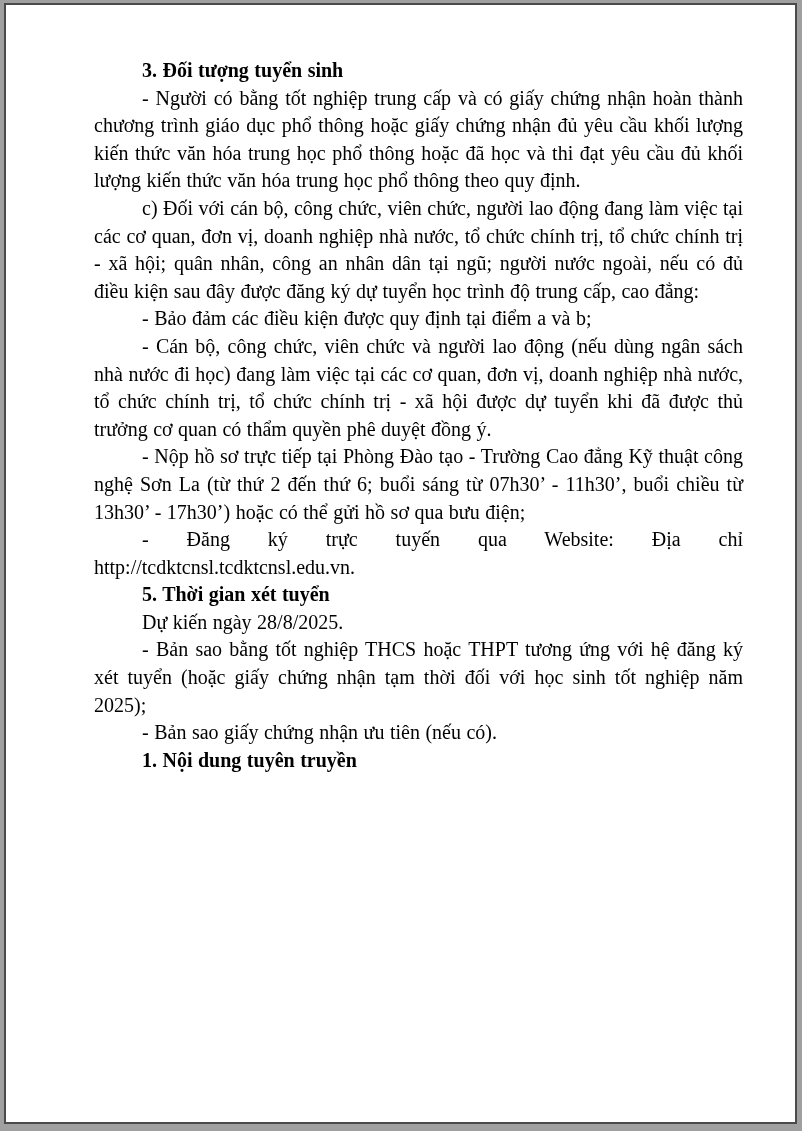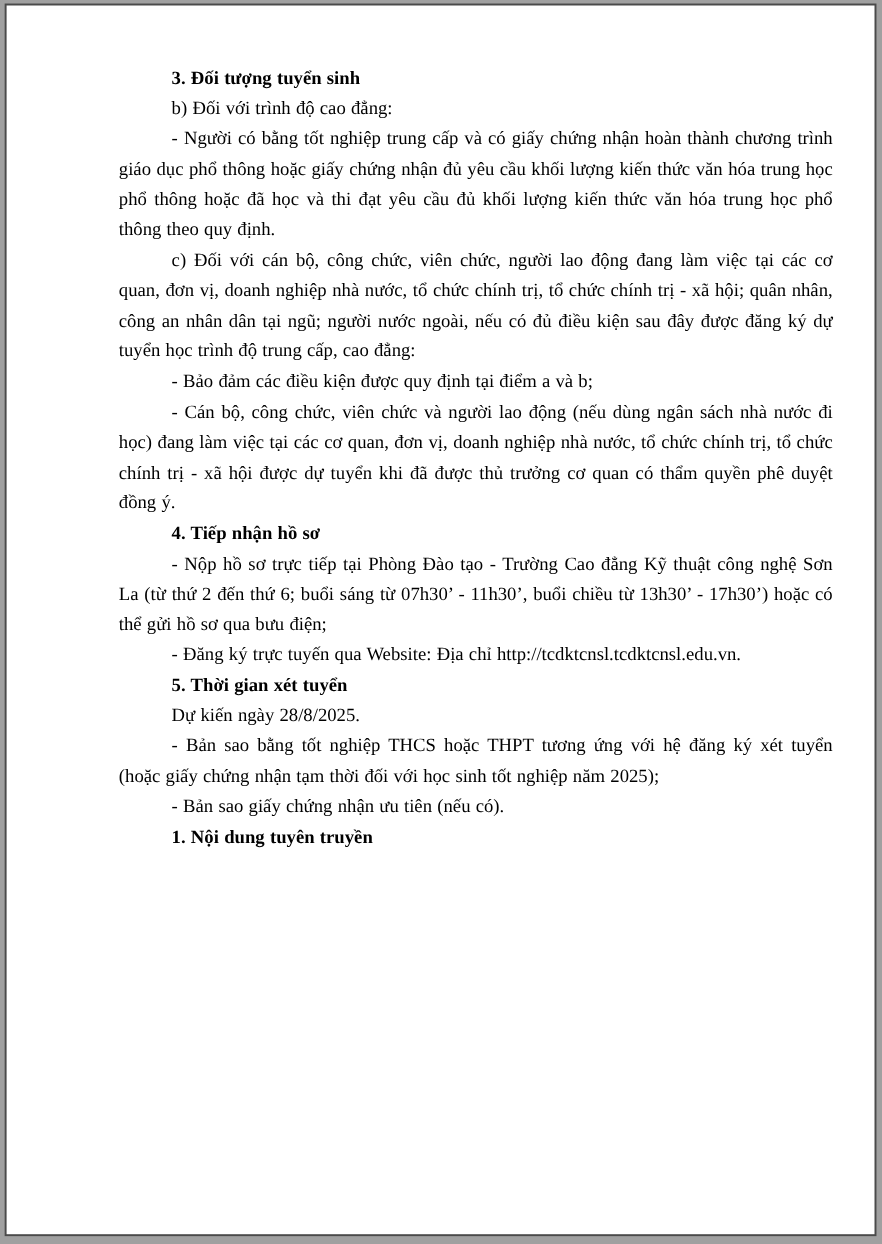--- a/index.html
+++ b/index.html
@@ -19,23 +19,23 @@
     width: 793px;
     height: 1121px;
     box-sizing: border-box;
     border: 2px solid #4a4a4a;
     background: #ffffff;
   }
 
   .doc {
     position: absolute;
     top: 52px;
-    left: 102px;
+    left: 88px;
     width: 649px;
-    font-size: 17px;
+    font-size: 20px;
     line-height: 27.6px;
     color: #000000;
     word-spacing: 0.5px;
   }
 
   .doc p {
     margin: 0;
     padding: 0;
     text-align: justify;
     text-indent: 48px;
@@ -48,26 +48,24 @@
 
   .doc span.italic {
   }
 </style>
 </head>
 <body style="background: rgb(160, 160, 160);">
 
 <div class="page" style="background: rgb(255, 255, 255); border-color: rgb(74, 74, 74);">
   <div class="doc" style="color: rgb(0, 0, 0);">
       <p class="heading"><span>3. Đối tượng tuyển sinh</span></p>
-      <p class="body"><span>b) Đối với trình độ cao đẳng:</span></p>
       <p class="body"><span>- Người có bằng tốt nghiệp trung cấp và có giấy chứng nhận hoàn thành chương trình giáo dục phổ thông hoặc giấy chứng nhận đủ yêu cầu khối lượng kiến thức văn hóa trung học phổ thông hoặc đã học và thi đạt yêu cầu đủ khối lượng kiến thức văn hóa trung học phổ thông theo quy định.</span></p>
       <p class="body"><span>c) Đối với cán bộ, công chức, viên chức, người lao động đang làm việc tại các cơ quan, đơn vị, doanh nghiệp nhà nước, tổ chức chính trị, tổ chức chính trị - xã hội; quân nhân, công an nhân dân tại ngũ; người nước ngoài, nếu có đủ điều kiện sau đây được đăng ký dự tuyển học trình độ trung cấp, cao đẳng:</span></p>
       <p class="body"><span>- Bảo đảm các điều kiện được quy định tại điểm a và b;</span></p>
       <p class="body"><span>- Cán bộ, công chức, viên chức và người lao động (nếu dùng ngân sách nhà nước đi học) đang làm việc tại các cơ quan, đơn vị, doanh nghiệp nhà nước, tổ chức chính trị, tổ chức chính trị - xã hội được dự tuyển khi đã được thủ trưởng cơ quan có thẩm quyền phê duyệt đồng ý.</span></p>
-      <p class="heading"><span>4. Tiếp nhận hồ sơ</span></p>
       <p class="body"><span>- Nộp hồ sơ trực tiếp tại Phòng Đào tạo - Trường Cao đẳng Kỹ thuật công nghệ Sơn La </span><span class="italic">(từ thứ 2 đến thứ 6; buổi sáng từ 07h30’ - 11h30’, buổi chiều từ 13h30’ - 17h30’)</span><span> hoặc có thể gửi hồ sơ qua bưu điện;</span></p>
       <p class="body"><span>- Đăng ký trực tuyến qua Website: Địa chỉ http://tcdktcnsl.tcdktcnsl.edu.vn.</span></p>
       <p class="heading"><span>5. Thời gian xét tuyển</span></p>
       <p class="body"><span>Dự kiến ngày 28/8/2025.</span></p>
       <p class="body"><span>- Bản sao bằng tốt nghiệp THCS hoặc THPT tương ứng với hệ đăng ký xét tuyển </span><span class="italic">(hoặc giấy chứng nhận tạm thời đối với học sinh tốt nghiệp năm 2025)</span><span>;</span></p>
       <p class="body"><span>- Bản sao giấy chứng nhận ưu tiên </span><span class="italic">(nếu có)</span><span>.</span></p>
       <p class="heading"><span>1. Nội dung tuyên truyền</span></p>
     </div>
 </div>
 

